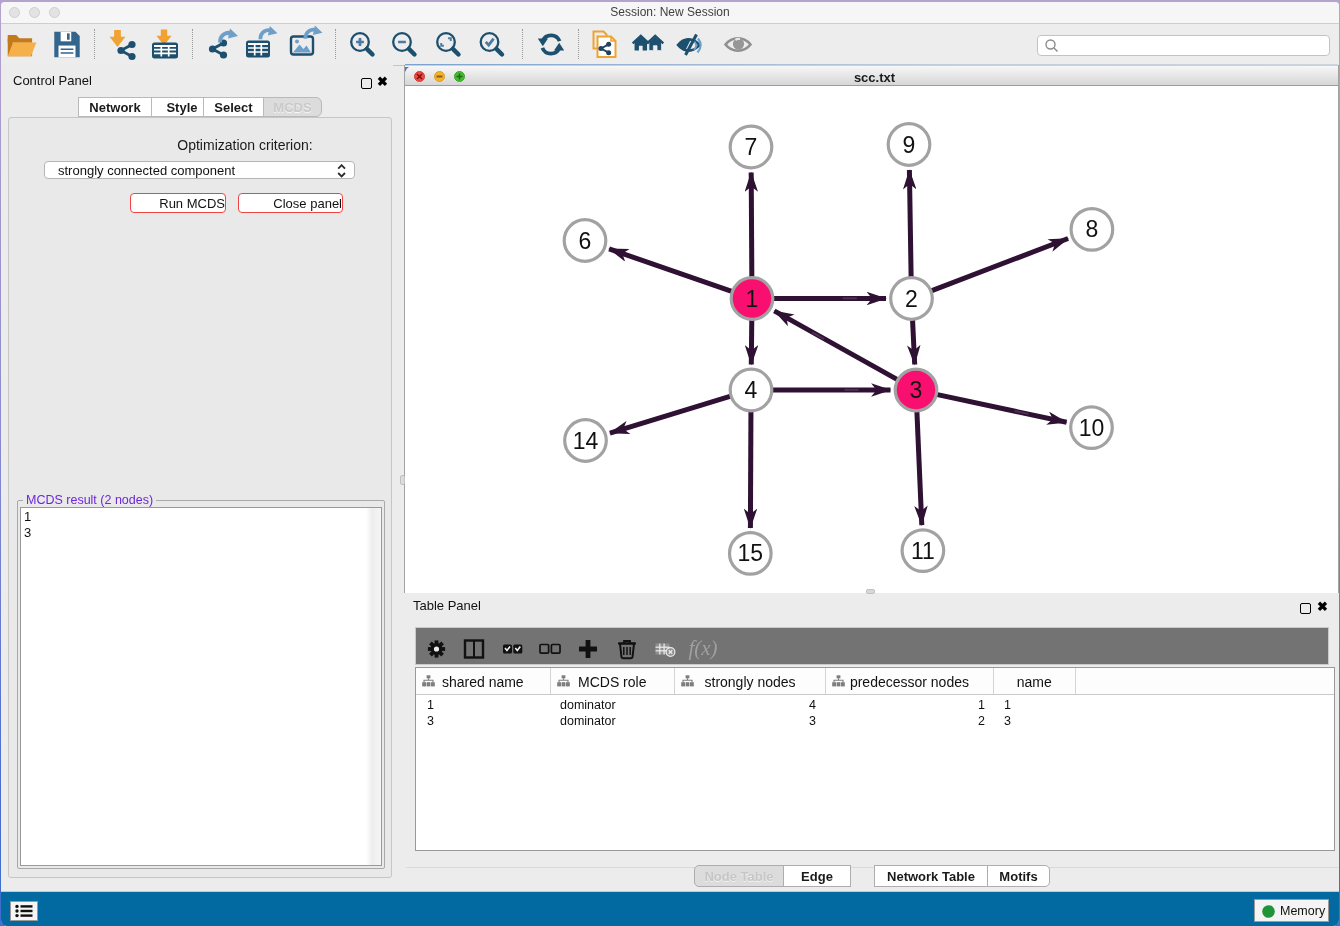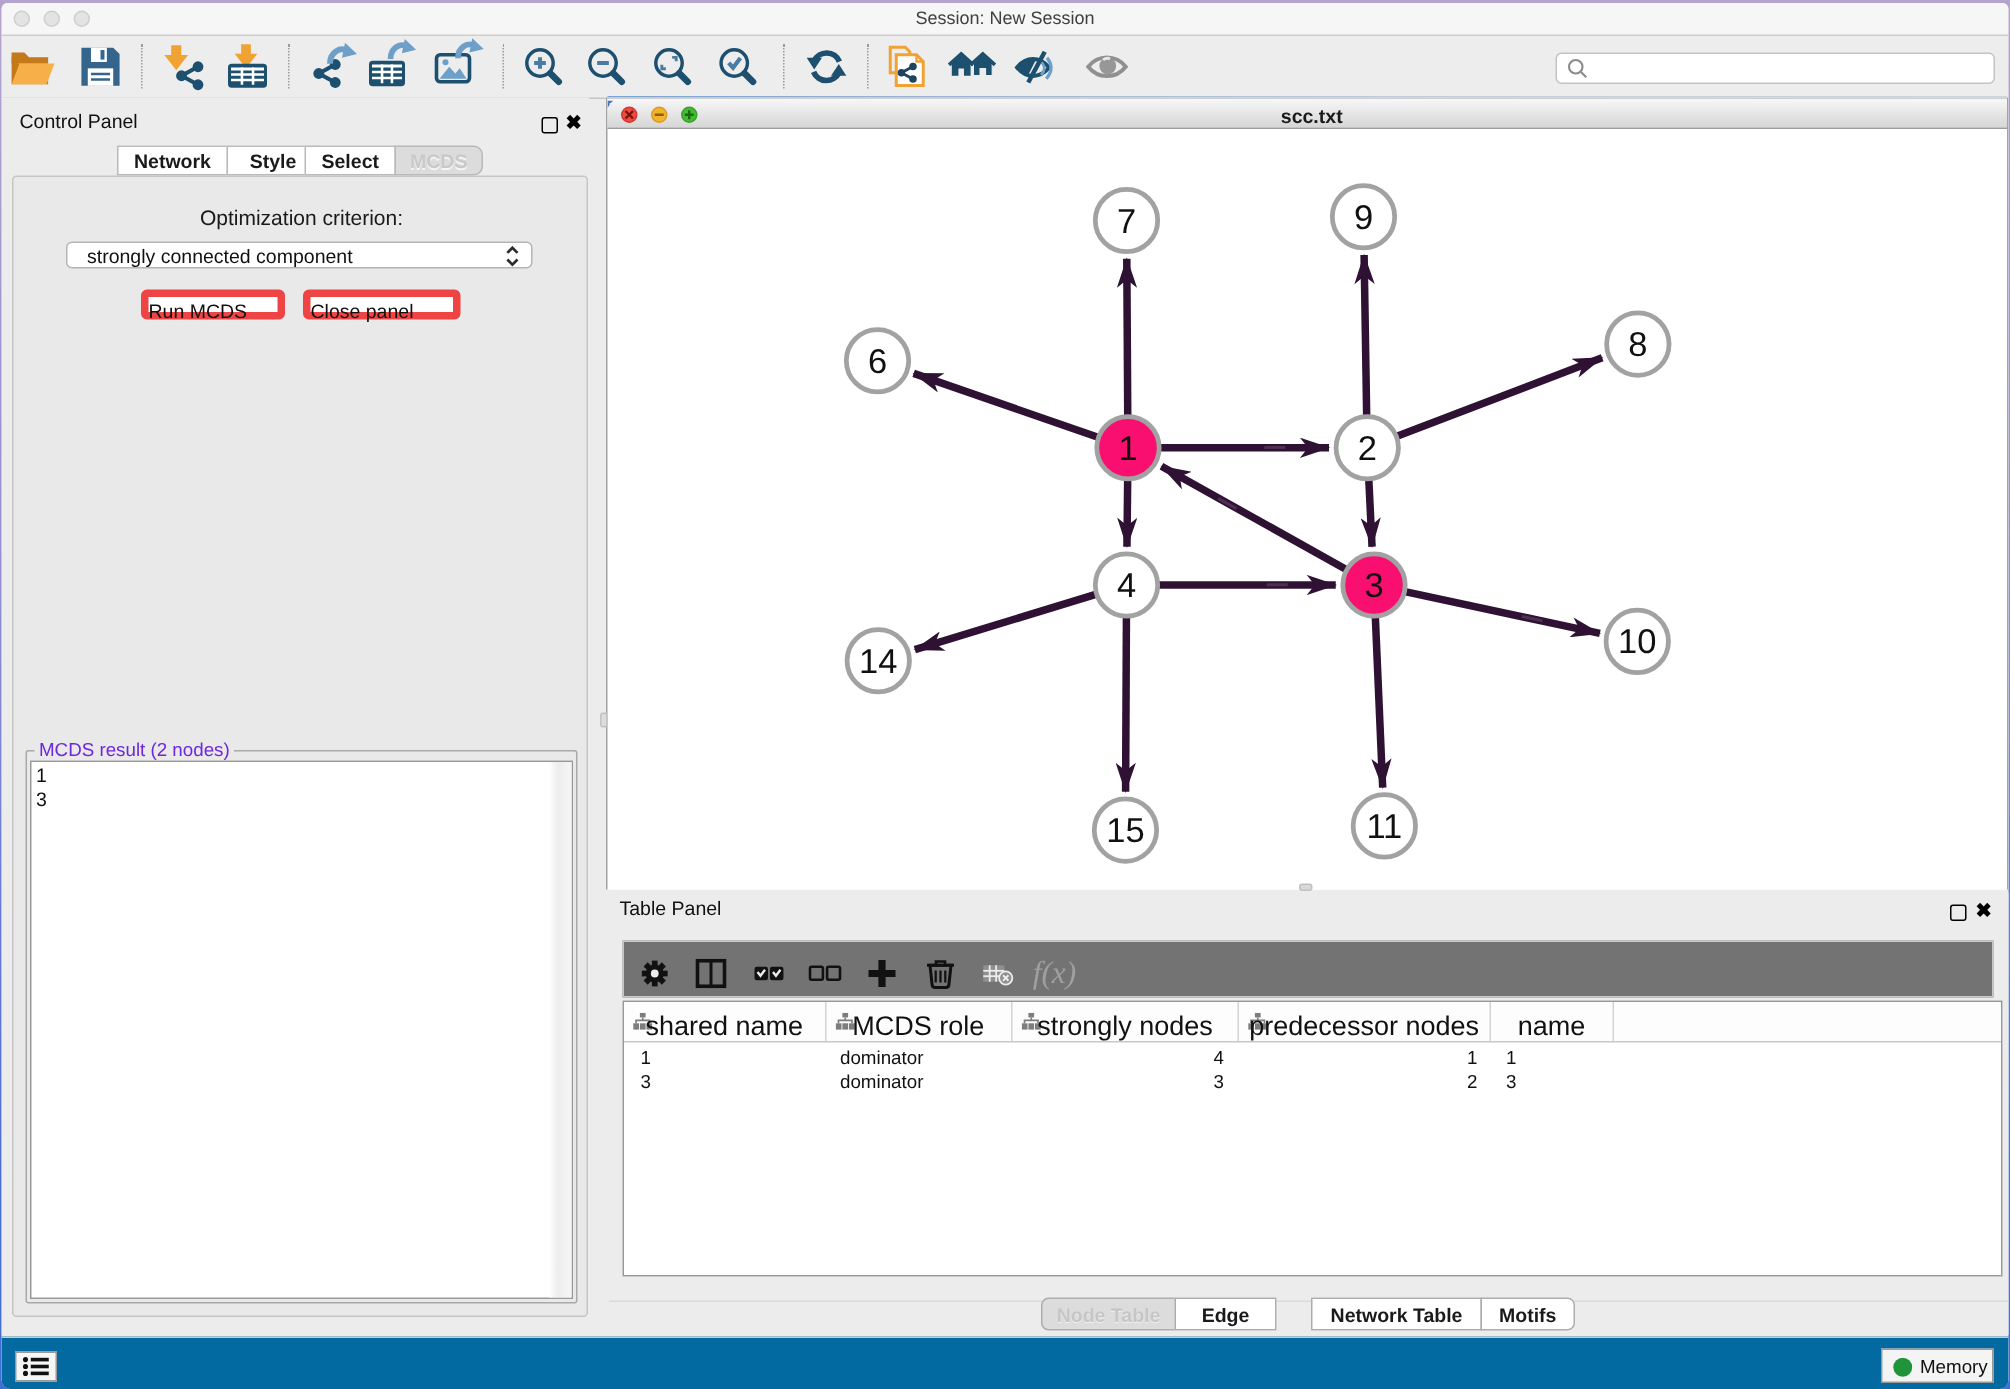--- a/index.html
+++ b/index.html
@@ -15,40 +15,40 @@
 
 #leftpanel{left:0;top:63px;width:392px;height:825px;background:#ececec;}
 #cp-title{position:absolute;left:12px;top:8px;font-size:13px;color:#111;}
 .winbtn{position:absolute;font-size:12px;color:#000;}
 .floatbtn{width:9px;height:9px;border:1.5px solid #000;border-radius:2px;}
 #cptabs{position:absolute;left:77px;top:32px;height:20px;}
 .tab{position:absolute;top:0;height:20px;box-sizing:border-box;border:1px solid #b9b9b9;background:#fff;font-size:13px;font-weight:bold;color:#1a1a1a;text-align:center;line-height:19px;}
 #cpcontent{position:absolute;left:7px;top:52px;width:384px;height:761px;border-radius:3px;border:1px solid #c6c6c6;background:#e9e9e9;box-sizing:border-box;}
 #optlabel{position:absolute;left:0;width:400px;top:72px;text-align:center;font-size:14px;color:#1a1a1a;}
 #optsel{position:absolute;left:43px;top:96px;width:311px;height:18px;background:#fff;border:1px solid #b5b5b5;border-radius:4px;font-size:13px;color:#111;line-height:18px;padding-left:13px;box-sizing:border-box;}
-.btn{position:absolute;top:128px;height:20px;background:#fff;border:5px solid #ef4444;border-radius:4px;font-size:13px;color:#111;text-align:left;line-height:20px;box-sizing:border-box;}
+.btn{position:absolute;top:128px;height:20px;background:#fff;border:1px solid #ef4444;border-radius:4px;font-size:13px;color:#111;text-align:right;line-height:20px;box-sizing:border-box;margin-left:36px;}
 #fieldset{position:absolute;left:16px;top:435px;width:366px;height:367px;border:1px solid #a9a9a9;border-radius:2px;}
 #legend{position:absolute;left:5px;top:-8px;background:#e9e9e9;padding:0 3px;font-size:12.5px;color:#6d28d9;}
 #mcdsarea{position:absolute;left:2px;top:6px;right:2px;bottom:2px;background:#fff;border:1px solid #999;font-size:13px;color:#111;padding:1px 0 0 3px;line-height:16px;}
 #mcdsscroll{position:absolute;right:0;top:0;width:15px;height:100%;background:linear-gradient(90deg,#ffffff,#ededed 40%,#f6f6f6);}
 
 #netwin{left:403px;top:63px;width:935px;height:528px;background:#fff;border-left:1px solid #a3a3a3;border-right:1px solid #a3a3a3;box-sizing:border-box;}
 #nettitle{position:absolute;left:0;top:0;width:100%;height:21px;background:linear-gradient(#f7f7f7,#d6d6d6);border-top:1px solid #cfcfcf;border-bottom:1px solid #9c9c9c;box-sizing:border-box;}
 #nettext{position:absolute;left:6px;right:0;top:4px;text-align:center;font-size:13px;font-weight:bold;color:#1a1a1a;}
 .mac{position:absolute;top:5px;width:11px;height:11px;border-radius:50%;box-sizing:border-box;}
 #netcanvas{position:absolute;left:1px;top:22px;right:1px;bottom:0;background:#fff;}
 #vhandle{position:absolute;left:865px;top:587px;width:9px;height:5px;background:#d8d8d8;border:1px solid #c0c0c0;border-radius:2px;box-sizing:border-box;}
 
 #tablepanel{left:404px;top:593px;width:936px;height:295px;background:#ececec;}
 #tp-title{position:absolute;left:8px;top:3px;font-size:13px;color:#111;}
 #tptoolbar{position:absolute;left:10px;top:32px;width:914px;height:38px;border:1px solid #c9c9c9;background:#737373;box-sizing:border-box;}
 #tbox{position:absolute;left:10px;top:72px;width:920px;height:184px;background:#fff;border:1px solid #999;box-sizing:border-box;}
 #thead{position:absolute;left:0;top:0;width:100%;height:26px;background:#fdfdfd;border-bottom:1px solid #c9c9c9;}
 .th{position:absolute;top:0;height:26px;box-sizing:border-box;border-right:1px solid #d4d4d4;}
-.thlab{position:absolute;width:100%;top:6px;text-align:center;font-size:18px;color:#111;}
+.thlab{position:absolute;width:100%;top:6px;text-align:center;font-size:14px;color:#111;}
 .trow{position:absolute;left:0;width:100%;height:16px;font-size:12.5px;color:#111;}
 .td{position:absolute;top:1px;}
 #tabbar{position:absolute;left:0;top:270px;width:100%;height:22px;}
 .tabbar-tab{position:absolute;top:0;height:22px;box-sizing:border-box;border:1px solid #adadad;background:#fff;font-size:13px;font-weight:bold;color:#1a1a1a;text-align:center;line-height:21px;}
 
 #statusbar{left:0;top:889px;width:100%;height:35px;background:#0369a1;border-top:1px solid #c9c9c9;}
 #listbtn{position:absolute;left:9px;top:9px;width:28px;height:20px;border:1px solid #9a9a9a;background:#f6f6f6;box-sizing:border-box;}
 #membtn{position:absolute;left:1253px;top:7px;width:75px;height:23px;border:1px solid #9a9a9a;background:#f4f4f4;box-sizing:border-box;font-size:12.5px;color:#111;}
 </style></head><body>
 <div id="app">
@@ -215,21 +215,21 @@
     <div id="cp-title">Control Panel</div>
     <div class="winbtn floatbtn" style="left:360px;top:13px;"></div>
     <div class="winbtn" style="left:376px;top:9px;font-size:13px;font-weight:bold;">✖</div>
     <div id="cptabs">
       <div class="tab" style="left:0px;width:74px;">Network</div>
       <div class="tab" style="left:73px;width:62px;">Style</div>
       <div class="tab" style="left:125px;width:61px;">Select</div>
       <div class="tab" style="left:185px;width:59px;background:#dcdcdc;color:#c9c9c9;border-radius:0 6px 6px 0;text-shadow:0 1px 0 #f5f5f5;">MCDS</div>
     </div>
     <div id="cpcontent"></div>
-    <div id="optlabel" style="left:0;">Optimization criterion:</div>
+    <div id="optlabel" style="left:0;padding-left:44px;">Optimization criterion:</div>
     <div id="optsel">strongly connected component
       <svg width="10" height="14" style="position:absolute;right:7px;top:2px" viewBox="0 0 10 14">
           <path d="M1.2,4.6 L4.6,1.2 L8,4.6" fill="none" stroke="#2b2b2b" stroke-width="1.8"></path>
           <path d="M1.2,9 L4.6,12.4 L8,9" fill="none" stroke="#2b2b2b" stroke-width="1.8"></path>
         </svg>
     </div>
     <div class="btn" style="left:93px;width:96px;">Run MCDS</div>
     <div class="btn" style="left:201px;width:105px;">Close panel</div>
     <div id="fieldset">
       <div id="legend">MCDS result (2 nodes)</div>

